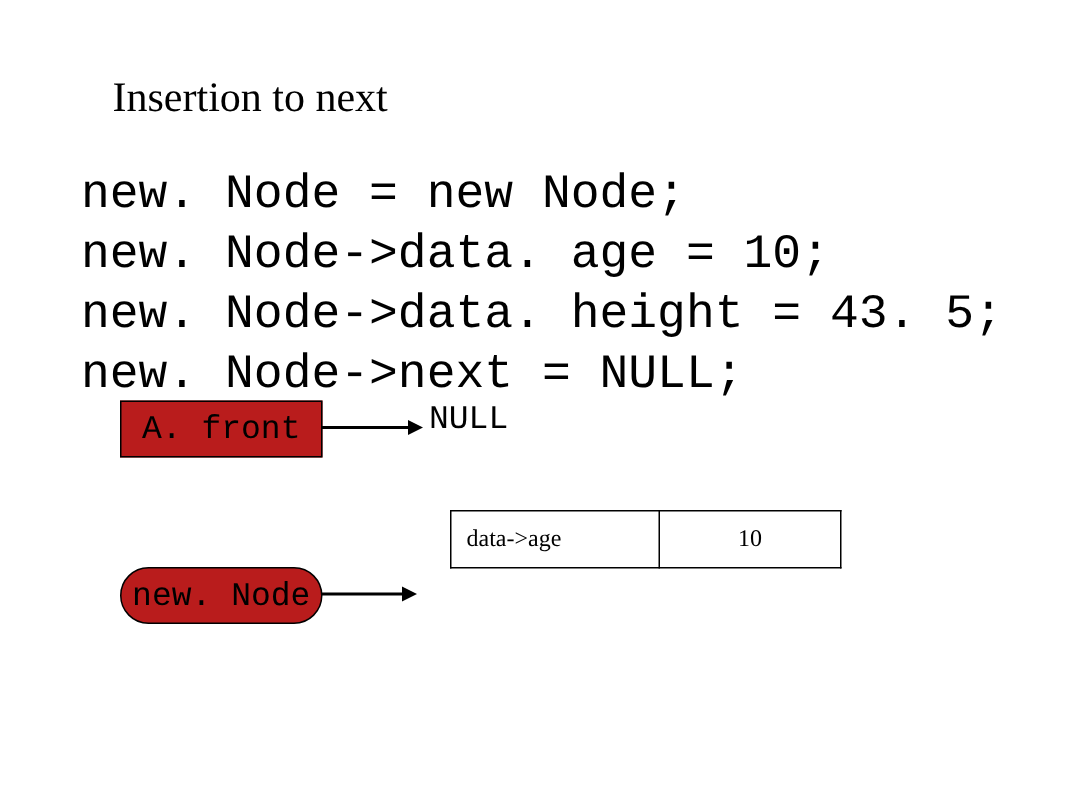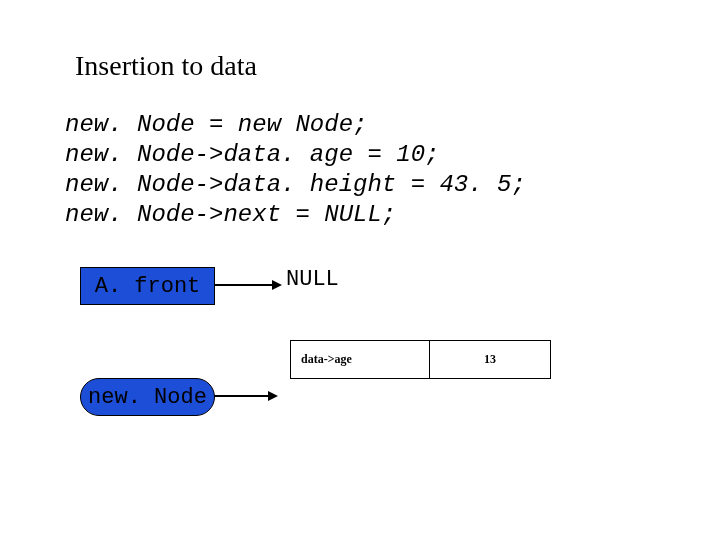--- a/index.html
+++ b/index.html
@@ -13,31 +13,30 @@
   }
   .title {
     position: absolute;
     top: 50px;
     left: 75px;
     font-size: 28px;
   }
   .code {
     position: absolute;
     top: 110px;
-    left: 65px;
+    left: 54px;
     font-family: "Courier New", monospace;
-    font-size: 24px;
+    font-size: 32px;
     line-height: 1.25;
     white-space: pre;
-    font-style: italic;
   }
   .box {
     position: absolute;
     border: 1px solid #000;
-    background: #1d4ed8;
+    background: #b91c1c;
     font-family: "Courier New", monospace;
     font-size: 22px;
     display: flex;
     align-items: center;
     justify-content: center;
   }
   .afront {
     top: 267px;
     left: 80px;
     width: 133px;
@@ -66,59 +65,58 @@
     position: absolute;
     width: 0;
     height: 0;
     border-top: 5px solid transparent;
     border-bottom: 5px solid transparent;
     border-left: 10px solid #000;
   }
   .node-table {
     position: absolute;
     top: 340px;
-    left: 290px;
+    left: 300px;
     border-collapse: collapse;
     font-family: "Times New Roman", serif;
-    font-size: 12px;
-    font-weight: bold;
+    font-size: 16px;
   }
   .node-table td {
     border: 1px solid #000;
     padding: 6px 10px;
     height: 25px;
   }
   .node-table td.key {
     width: 118px;
     text-align: left;
   }
   .node-table td.val {
     width: 100px;
     text-align: center;
   }
 </style>
 </head>
 <body>
 
-<div class="title">Insertion to data</div>
+<div class="title">Insertion to next</div>
 
 <div class="code"><span>new. Node = new Node;</span>
 <span>new. Node-&gt;data. age = 10;</span>
 <span>new. Node-&gt;data. height = 43. 5;</span>
 <span>new. Node-&gt;next = NULL;</span></div>
 
 <div class="box afront">A. front</div>
 <div class="arrow-line" style="top:284px; left:214px; width:60px;"></div>
 <div class="arrow-head" style="top:280px; left:272px;"></div>
 <div class="null-label">NULL</div>
 
 <div class="box newnode">new. Node</div>
 <div class="arrow-line" style="top:395px; left:214px; width:56px;"></div>
 <div class="arrow-head" style="top:391px; left:268px;"></div>
 
 <table class="node-table">
   <tbody>
       <tr>
     <td class="key">data-&gt;age</td>
-    <td class="val">13</td>
+    <td class="val">10</td>
   </tr>
 </tbody>
   </table>
 
 </body></html>

